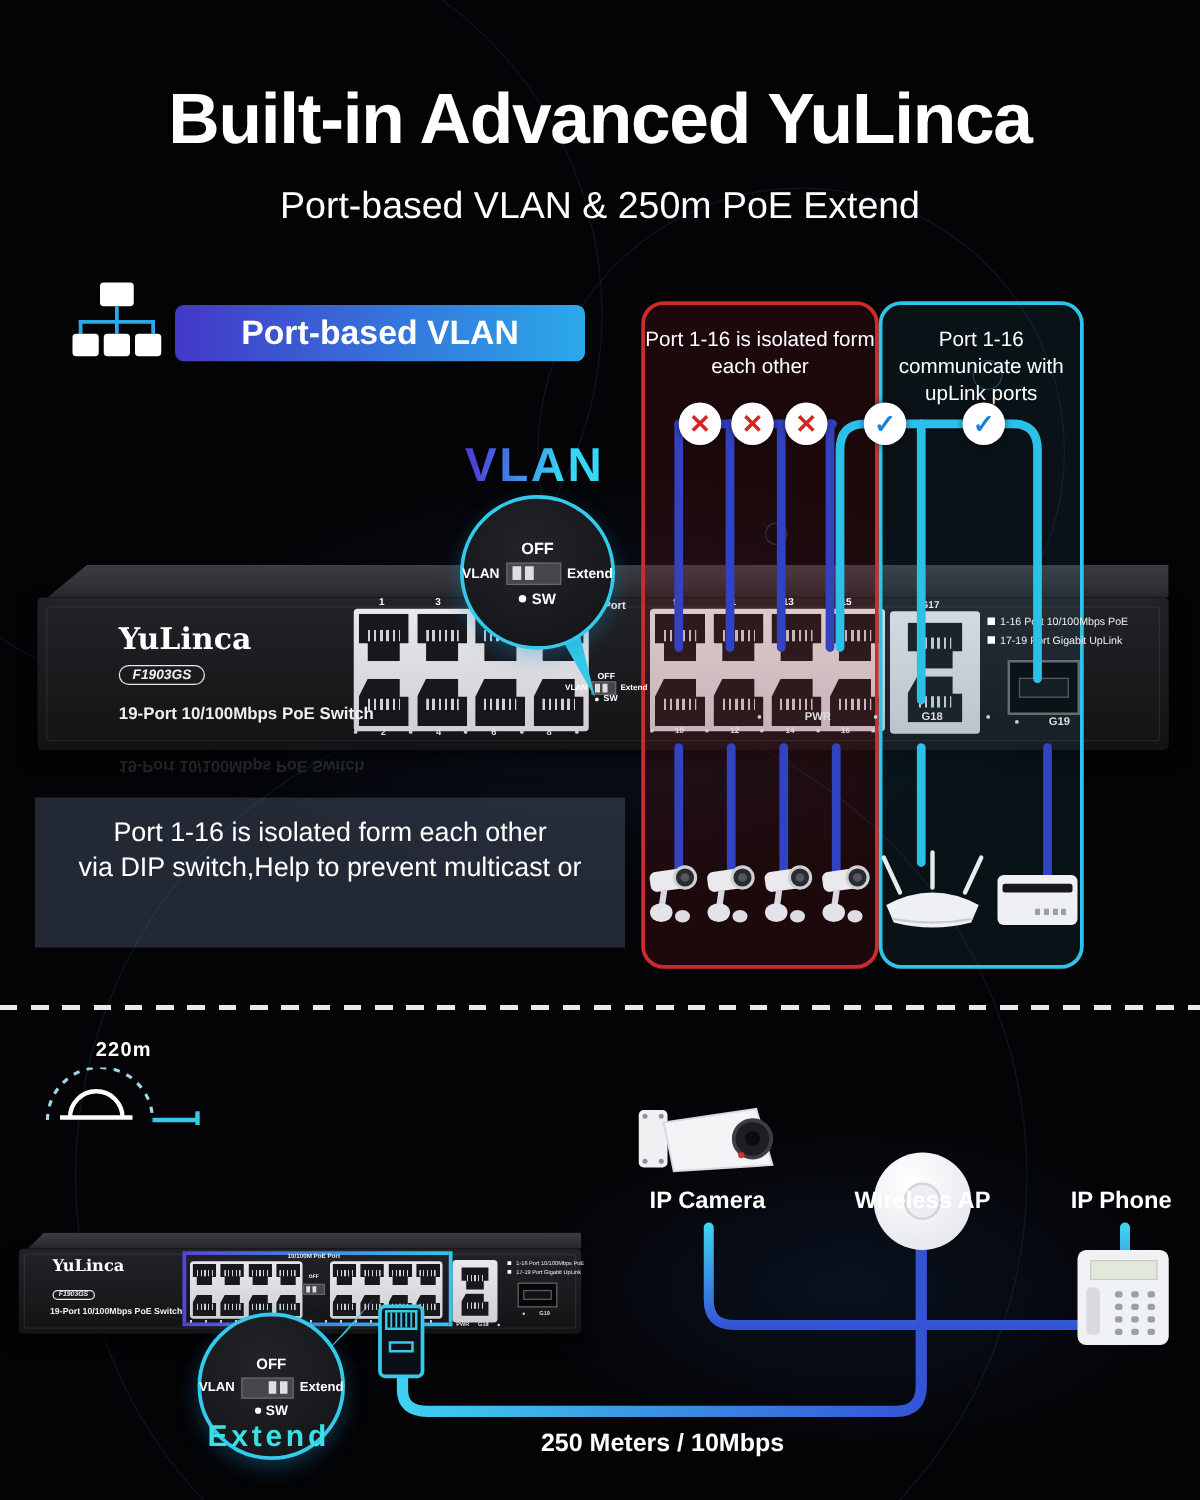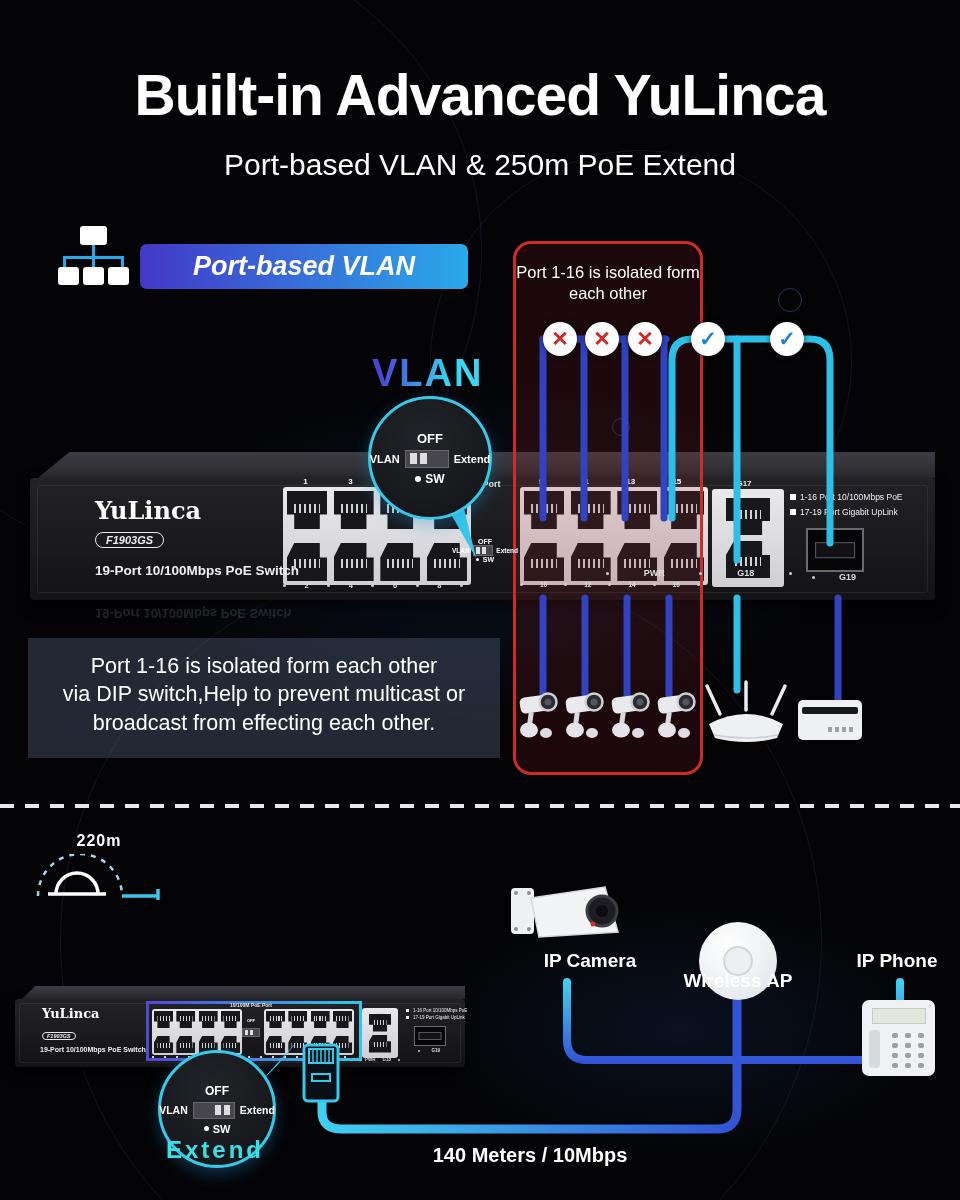--- a/index.html
+++ b/index.html
@@ -122,24 +122,27 @@
     <div class="abs" style="left:34px;top:19px;width:2.5px;height:11px;background:#2aa9ea;"></div>
     <div class="abs" style="left:5px;top:30px;width:61px;height:2.5px;background:#2aa9ea;"></div>
     <div class="abs" style="left:5px;top:30px;width:2.5px;height:11px;background:#2aa9ea;"></div>
     <div class="abs" style="left:34px;top:30px;width:2.5px;height:11px;background:#2aa9ea;"></div>
     <div class="abs" style="left:63px;top:30px;width:2.5px;height:11px;background:#2aa9ea;"></div>
     <div class="abs" style="left:0;top:41px;width:21px;height:18px;background:#fff;border-radius:3px;"></div>
     <div class="abs" style="left:25px;top:41px;width:21px;height:18px;background:#fff;border-radius:3px;"></div>
     <div class="abs" style="left:50px;top:41px;width:21px;height:18px;background:#fff;border-radius:3px;"></div>
   </div>
 
-  <div class="abs banner" style="left:140px;top:244px;width:328px;font-style:italic;">Port-based VLAN</div>
+  <div class="abs banner" style="left:140px;top:244px;width:328px;">Port-based VLAN</div>
 
   <div class="abs zonebox" style="left:513px;top:241px;width:184px;height:528px;border:3px solid #cf2b2b;background:rgba(160,35,35,0.16);">
     <div class="zcap">Port 1-16 is isolated form each other</div>
+  </div>
+  <div class="abs zonebox" style="left:703px;top:241px;width:158px;height:528px;border:3px solid #30c2e8;background:rgba(40,120,150,0.12);">
+    <div class="zcap">Port 1-16 communicate with upLink ports</div>
   </div>
 
   <div class="abs vlanword" style="left:372px;top:352px;">VLAN</div>
 
   <div class="abs chassis-top" style="left:38px;top:452px;width:897px;height:26px;clip-path:polygon(3.5% 0,100% 0,100% 100%,0 100%);"></div>
   <div class="abs chassis" style="left:30px;top:478px;width:905px;height:122px;">
     <div class="panel-groove"></div>
   </div>
   <div class="abs brand" style="left:95px;top:496px;font-size:24px;z-index:3;">YuLinca</div>
   <div class="abs" style="left:95px;top:530px;z-index:3;">
@@ -310,21 +313,20 @@
     </div>
     <div class="dotlbl" style="font-size:12px;">
         <span class="dot"></span>
       <span>SW</span>
       </div>
   </div>
 
   <div class="abs infobox" style="left:28px;top:638px;width:472px;height:106px;">
     <div>Port 1-16 is isolated form each other</div>
     <div>via DIP switch,Help to prevent multicast or</div>
-    <div>broadcast from effecting each other.</div>
   </div>
 
   <div class="abs" style="left:516px;top:686px;width:182px;display:flex;justify-content:space-between;z-index:5;">
     <svg width="44" height="58" viewBox="0 0 44 58">
       <rect x="4" y="10" width="31" height="16" rx="5" fill="#e9e9ee" transform="rotate(-8 20 18)"></rect>
       <circle cx="32" cy="16" r="8.5" fill="#2b2b31" stroke="#cfcfd6" stroke-width="2.5"></circle>
       <circle cx="32" cy="16" r="3.5" fill="#55555e"></circle>
       <rect x="12" y="26" width="5" height="13" fill="#d9d9e0" transform="rotate(8 14 32)"></rect>
       <ellipse cx="13" cy="44" rx="9" ry="7.5" fill="#e3e3e9"></ellipse>
       <ellipse cx="30" cy="47" rx="6" ry="5" fill="#dcdce3"></ellipse>
@@ -402,22 +404,22 @@
         <b></b>
         <b></b>
         <b></b>
         <b></b>
         <b></b>
         <b></b>
         <b></b>
       </div>
   </div>
 
-  <div class="abs devlabel" style="left:510px;top:950px;width:160px;">IP Camera</div>
-  <div class="abs devlabel" style="left:658px;top:970px;width:160px;">Wireless AP</div>
+  <div class="abs devlabel" style="left:486px;top:950px;width:160px;">IP Camera</div>
+  <div class="abs devlabel" style="left:658px;top:950px;width:160px;">Wireless AP</div>
   <div class="abs devlabel" style="left:827px;top:950px;width:140px;">IP Phone</div>
 
   <svg class="abs nosel" style="left:0;top:0;z-index:4;" width="960" height="1200" viewBox="0 0 960 1200">
     <defs>
       <linearGradient id="gv" x1="0" y1="982" x2="0" y2="1062" gradientUnits="userSpaceOnUse">
         <stop offset="0" stop-color="#3fd0f0"></stop>
           <stop offset="1" stop-color="#3453d6"></stop>
       </linearGradient>
       <linearGradient id="gh" x1="322" y1="0" x2="737" y2="0" gradientUnits="userSpaceOnUse">
         <stop offset="0" stop-color="#3fd0f0"></stop>
@@ -527,15 +529,15 @@
         </span>
       <span>Extend</span>
     </div>
     <div class="dotlbl" style="font-size:11px;">
         <span class="dot" style="width:5px;height:5px;"></span>
       <span>SW</span>
       </div>
   </div>
   <div class="abs extendword" style="left:150px;top:1136px;width:130px;">Extend</div>
 
-  <div class="abs bigtext" style="left:380px;top:1144px;width:300px;">140 Meters / 10Mbps</div>
+  <div class="abs bigtext" style="left:380px;top:1144px;width:300px;">250 Meters / 10Mbps</div>
 
 </div>
 
 </body></html>

